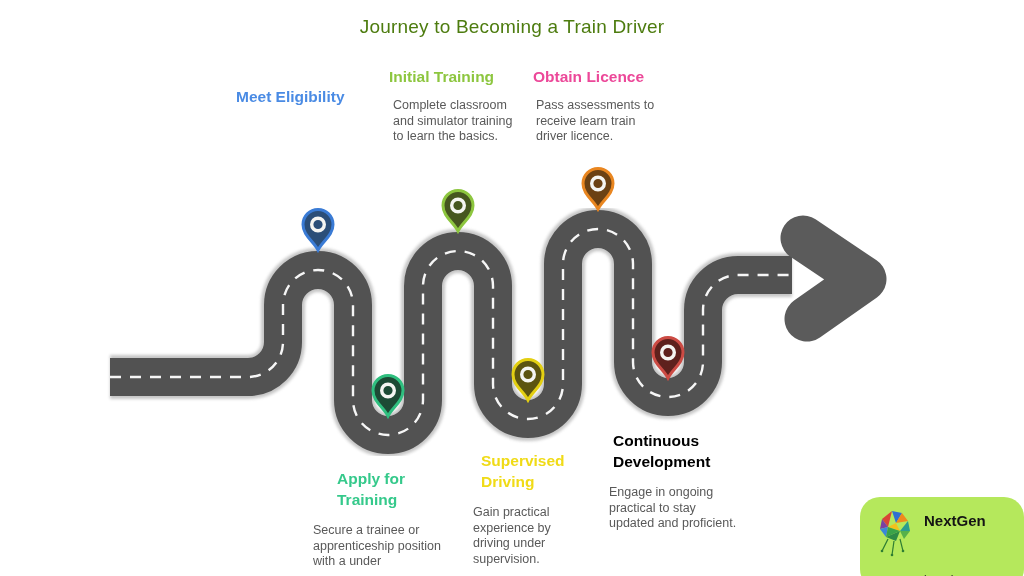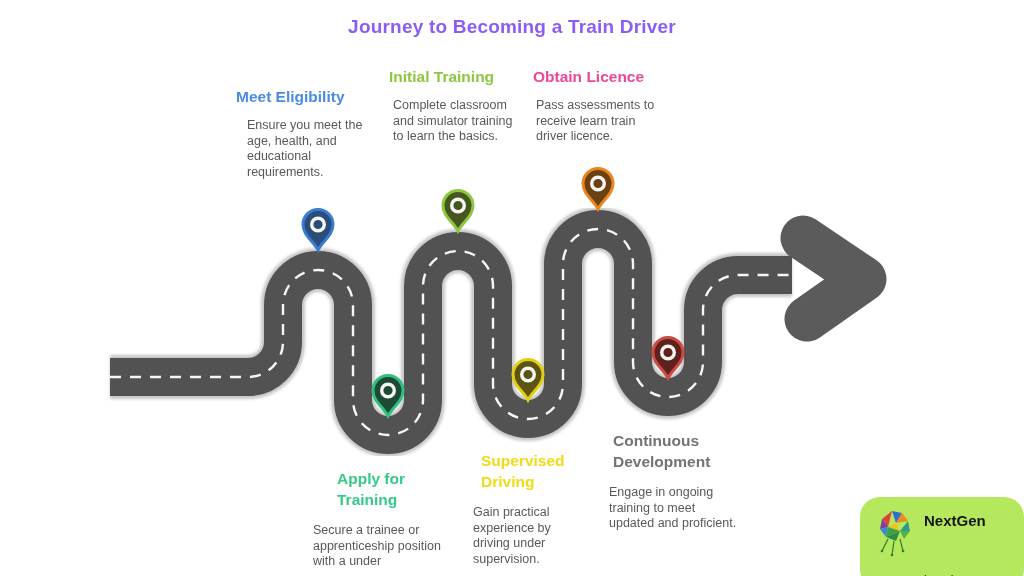--- a/index.html
+++ b/index.html
@@ -3,21 +3,21 @@
 <meta charset="utf-8">
 <style>
   html,body{margin:0;padding:0;}
   body{
     width:1024px;height:576px;position:relative;overflow:hidden;
     background:#ffffff;font-family:"Liberation Sans","DejaVu Sans",sans-serif;
   }
   .abs{position:absolute;}
   #title{
     left:0;top:16px;width:1024px;text-align:center;
-    font-size:19px;font-weight:bold;color:#8b5cf6;letter-spacing:.2px;
+    font-size:19px;font-weight:normal;color:#4d7c0f;letter-spacing:.2px;
   }
   #roadmap-svg{left:0;top:0;}
   .step-col{position:absolute;}
   .step-heading{
     font-size:15.5px;font-weight:bold;line-height:21px;margin:0 auto;
   }
   .step-desc{
     font-size:12.5px;line-height:15.5px;color:#595959;margin:11px auto 0 auto;
   }
   
@@ -99,21 +99,20 @@
   <g transform="translate(668,354)">
     <path d="M0,24 C-4.5,15 -15,9.5 -15,-1.5 A15,15 0 1 1 15,-1.5 C15,9.5 4.5,15 0,24 Z" stroke-width="3" fill="#5e211d" stroke="#cc4b44"></path>
     <circle cx="0" cy="-1.5" r="6.3" fill="none" stroke-width="3.4" stroke="#f5f5f2"></circle>
   </g>
 </svg>
 
 <div id="title" class="abs">Journey to Becoming a Train Driver</div>
 
 <div id="col-1" class="step-col">
   <div class="step-heading" style="color: rgb(74, 139, 228);">Meet Eligibility</div>
-  <div class="step-desc">Ensure you meet the age, health, and educational requirements.</div>
 </div>
 
 <div id="col-2" class="step-col">
   <div class="step-heading" style="color: rgb(141, 198, 63);">Initial Training</div>
   <div class="step-desc">Complete classroom and simulator training to learn the basics.</div>
 </div>
 
 <div id="col-3" class="step-col">
   <div class="step-heading" style="color: #ec4899;">Obtain Licence</div>
   <div class="step-desc">Pass assessments to receive learn train driver licence.</div>
@@ -123,22 +122,22 @@
   <div class="step-heading" style="color: rgb(53, 201, 139);">Apply for Training</div>
   <div class="step-desc">Secure a trainee or apprenticeship position with a under</div>
 </div>
 
 <div id="col-5" class="step-col">
   <div class="step-heading" style="color: rgb(240, 219, 22);">Supervised Driving</div>
   <div class="step-desc">Gain practical experience by driving under supervision.</div>
 </div>
 
 <div id="col-6" class="step-col">
-  <div class="step-heading" style="color: #737373;">Continuous Development</div>
-  <div class="step-desc">Engage in ongoing training to meet updated and proficient.</div>
+  <div class="step-heading" style="color: #000000;">Continuous Development</div>
+  <div class="step-desc">Engage in ongoing practical to stay updated and proficient.</div>
 </div>
 
 <div id="logo-card" class="abs" style="background: rgb(181, 232, 92);">
   <svg id="logo-brain" width="48" height="58" viewBox="0 0 48 58">
     <polygon points="10,14 20,6 16,22" fill="#d94436"></polygon>
     <polygon points="20,6 30,8 24,18" fill="#2f6fd0"></polygon>
     <polygon points="24,18 30,8 36,16" fill="#ef8a1d"></polygon>
     <polygon points="16,22 24,18 28,26" fill="#f2c21c"></polygon>
     <polygon points="10,14 16,22 8,24" fill="#7a3fa3"></polygon>
     <polygon points="8,24 16,22 14,32" fill="#3b87d8"></polygon>

